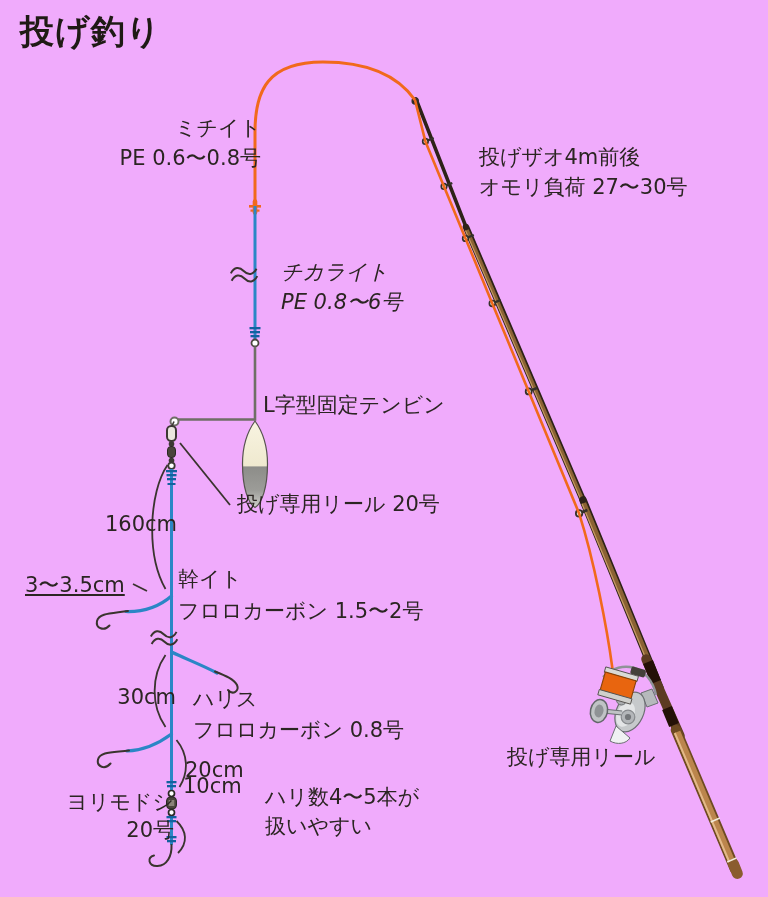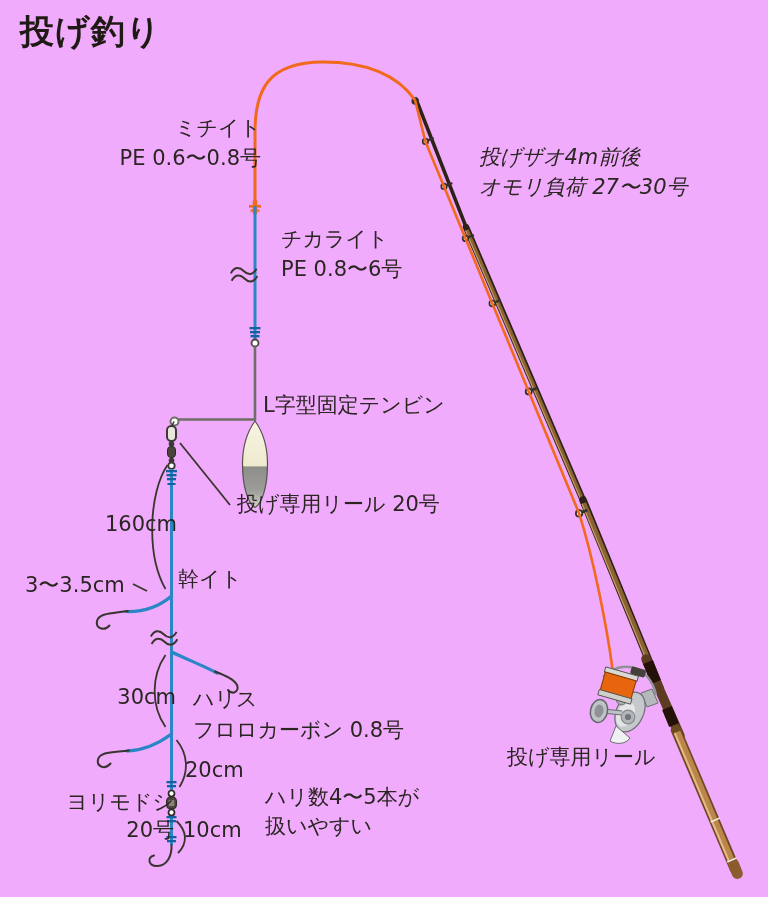--- a/index.html
+++ b/index.html
@@ -203,57 +203,58 @@
     </g>
   </svg>
 
   <div class="lbl title" style="left:20px;top:16px;">投げ釣り</div>
 
   <div class="lbl ra" style="right:520px;top:113px;">
     <div>ミチイト</div>
     <div>PE 0.6〜0.8号</div>
   </div>
 
-  <div class="lbl" style="left:479px;top:142px;font-style:italic;">
+  <div class="lbl" style="left:479px;top:142px;">
     <div>投げザオ4m前後</div>
     <div>オモリ負荷 27〜30号</div>
   </div>
 
-  <div class="lbl" style="left:281px;top:224px;">
+  <div class="lbl" style="left:281px;top:257px;font-style:italic;">
     <div>チカライト</div>
     <div>PE 0.8〜6号</div>
   </div>
 
   <div class="lbl" style="left:263px;top:390px;">L字型固定テンビン</div>
 
   <div class="lbl" style="left:237px;top:489px;">投げ専用リール 20号</div>
 
   <div class="lbl ra" style="right:604px;top:509px;">160cm</div>
 
-  <div class="lbl" style="left:25px;top:570px;">3〜3.5cm</div>
+  <div class="lbl" style="left:25px;top:570px;text-decoration:underline;">3〜3.5cm</div>
 
   <div class="lbl" style="left:178px;top:563px;line-height:32px;">
     <div>幹イト</div>
+    <div>フロロカーボン 1.5〜2号</div>
   </div>
 
   <div class="lbl ra" style="right:605px;top:682px;">30cm</div>
 
   <div class="lbl" style="left:193px;top:684px;line-height:31px;">
     <div>ハリス</div>
     <div>フロロカーボン 0.8号</div>
   </div>
 
   <div class="lbl" style="left:185px;top:755px;">20cm</div>
 
   <div class="lbl ra" style="right:607px;top:788px;line-height:28px;">
     <div>ヨリモドシ</div>
     <div>20号</div>
   </div>
 
-  <div class="lbl" style="left:183px;top:815px;">10cm</div>
+  <div class="lbl" style="left:183px;top:771px;">10cm</div>
 
   <div class="lbl" style="left:265px;top:783px;line-height:29px;">
     <div>ハリ数4〜5本が</div>
     <div>扱いやすい</div>
   </div>
 
   <div class="lbl" style="left:483px;top:742px;margin-left:24px;">投げ専用リール</div>
 
 </div>
 

